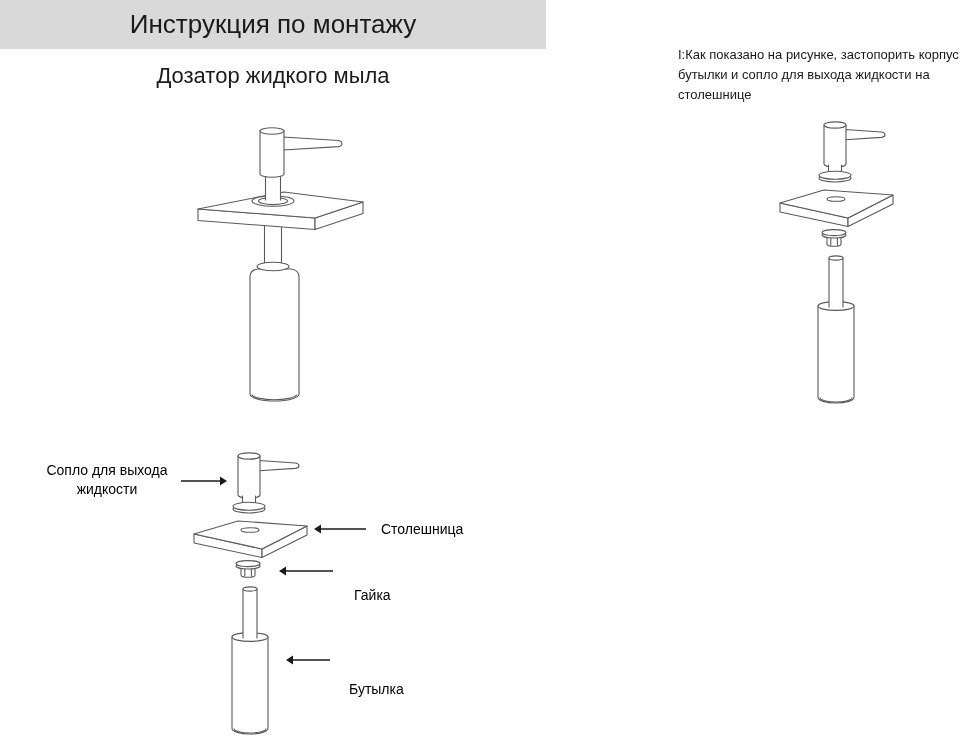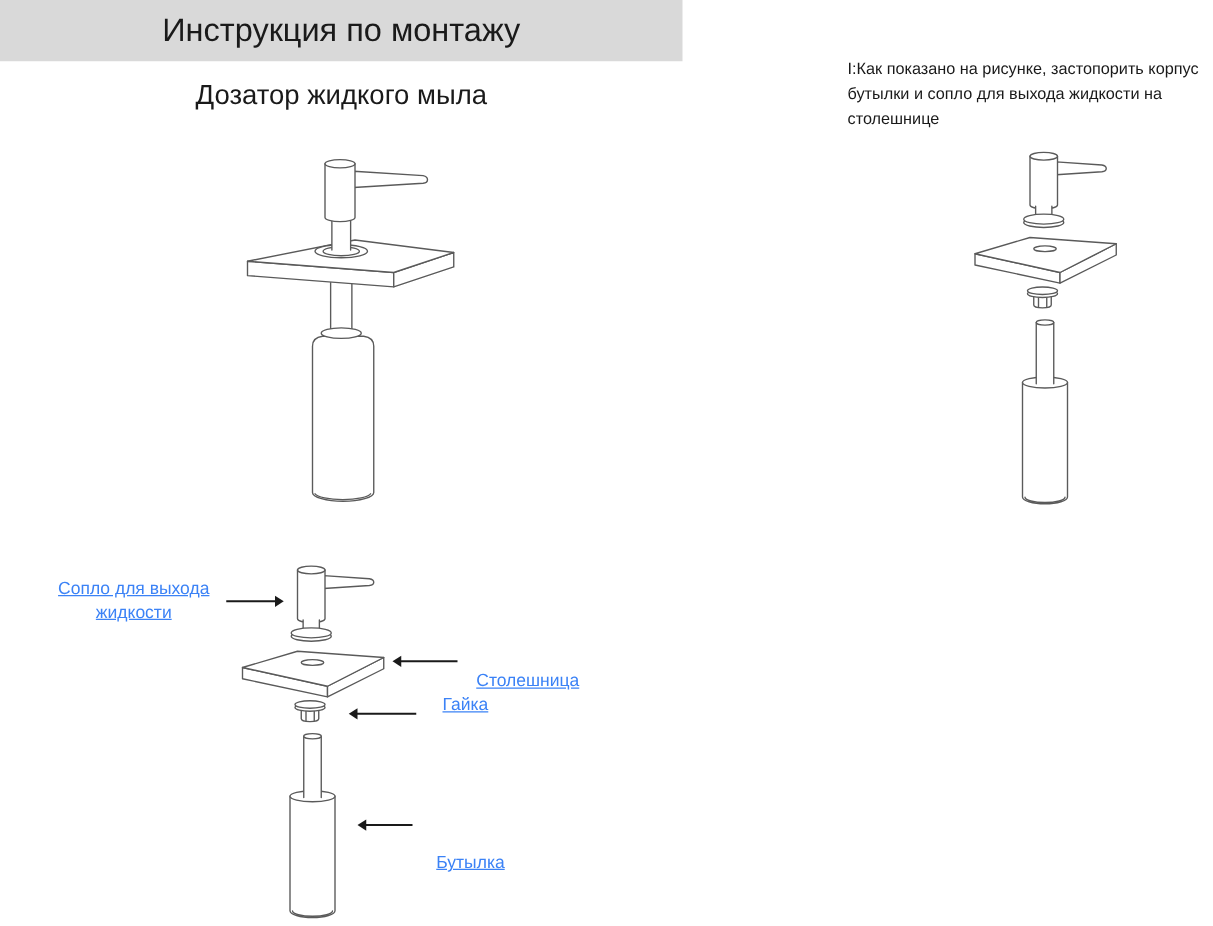--- a/index.html
+++ b/index.html
@@ -8,21 +8,21 @@
     font-family:"Liberation Sans", sans-serif; color:#1f1f1f; overflow:hidden;
   }
   .abs { position:absolute; }
   .header-bar {
     left:0; top:0; width:546px; height:49px; background:#d9d9d9;
     display:flex; align-items:center; justify-content:center;
   }
   .header-title { font-size:26px; color:#1a1a1a; }
   .subtitle { left:0; top:63px; width:546px; text-align:center; font-size:22px; color:#1a1a1a; }
   .step-note { left:678px; top:45px; width:300px; font-size:13px; line-height:20px; color:#1a1a1a; }
-  .callout { font-size:14px; line-height:19px; color:#3b82f6;text-decoration:underline; }
+  .callout { font-size:14px; line-height:19px; color:#000000; }
   .callout.center { text-align:center; }
   svg { display:block; }
 </style>
 </head>
 <body>
 
 <div class="page">
 
   <div class="abs header-bar">
     <div class="header-title">Инструкция по монтажу</div>
@@ -116,27 +116,27 @@
   <div class="abs callout center" style="left:37px; top:461px; width:140px;">Сопло для выхода жидкости</div>
   <svg class="abs" style="left:179px; top:474px;" width="50" height="14" viewBox="0 0 50 14">
     <line x1="2" y1="7" x2="41" y2="7" stroke="#1a1a1a" stroke-width="1.6"></line>
     <polygon points="41,2.5 48,7 41,11.5" fill="#1a1a1a"></polygon>
   </svg>
 
   <svg class="abs" style="left:312px; top:522px;" width="56" height="14" viewBox="0 0 56 14">
     <polygon points="9,2.5 2,7 9,11.5" fill="#1a1a1a"></polygon>
     <line x1="8" y1="7" x2="54" y2="7" stroke="#1a1a1a" stroke-width="1.6"></line>
   </svg>
-  <div class="abs callout" style="left:381px; top:535px;">Столешница</div>
+  <div class="abs callout" style="left:381px; top:520px;">Столешница</div>
 
   <svg class="abs" style="left:277px; top:564px;" width="58" height="14" viewBox="0 0 58 14">
     <polygon points="9,2.5 2,7 9,11.5" fill="#1a1a1a"></polygon>
     <line x1="8" y1="7" x2="56" y2="7" stroke="#1a1a1a" stroke-width="1.6"></line>
   </svg>
-  <div class="abs callout" style="left:354px; top:554px;">Гайка</div>
+  <div class="abs callout" style="left:354px; top:586px;">Гайка</div>
 
   <svg class="abs" style="left:284px; top:653px;" width="48" height="14" viewBox="0 0 48 14">
     <polygon points="9,2.5 2,7 9,11.5" fill="#1a1a1a"></polygon>
     <line x1="8" y1="7" x2="46" y2="7" stroke="#1a1a1a" stroke-width="1.6"></line>
   </svg>
   <div class="abs callout" style="left:349px; top:680px;">Бутылка</div>
 
 </div>
 
 </body></html>

